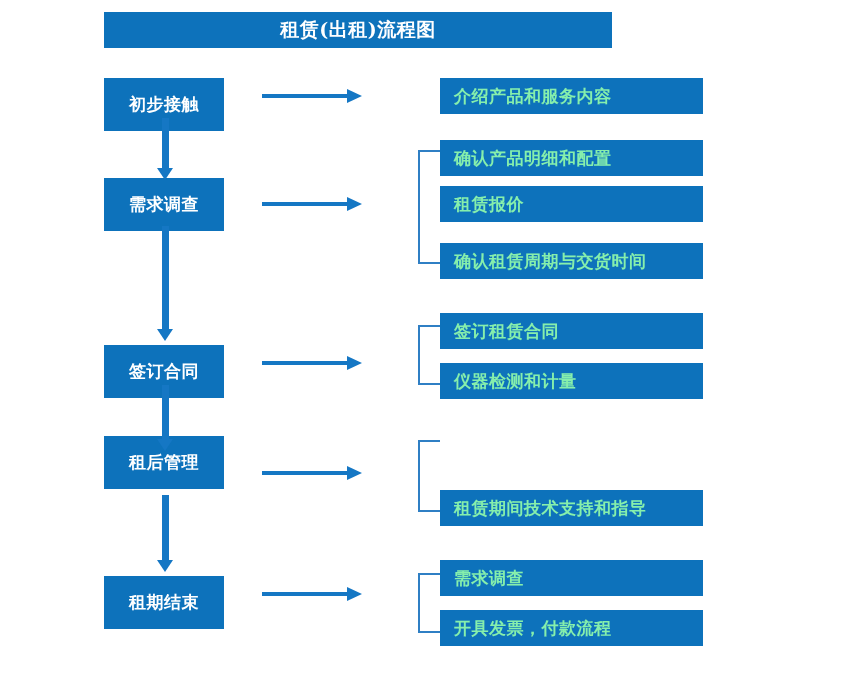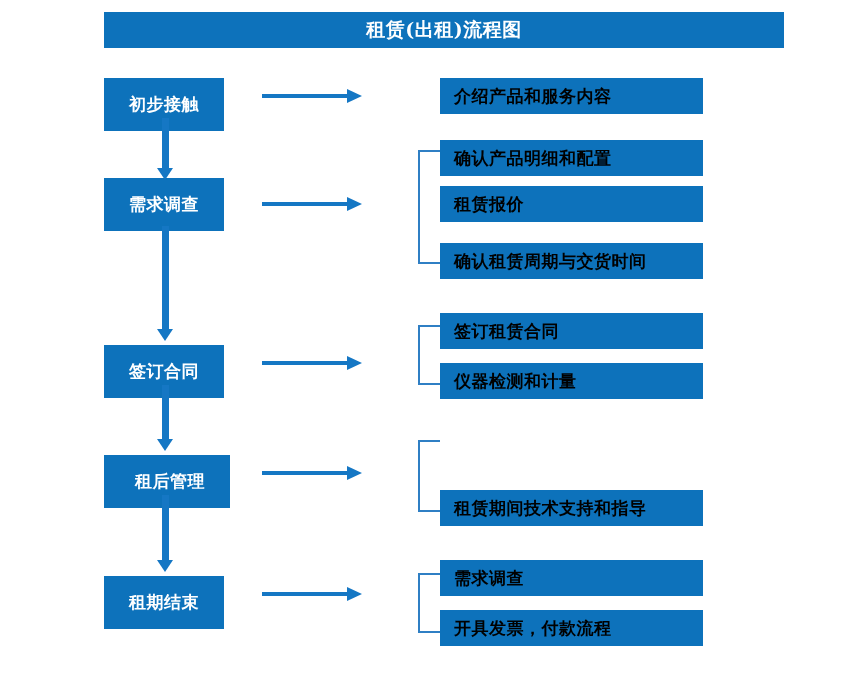--- a/index.html
+++ b/index.html
@@ -16,21 +16,21 @@
     height: 688px;
     background: #ffffff;
     overflow: hidden;
   }
 
   
   .title-bar {
     position: absolute;
     left: 104px;
     top: 12px;
-    width: 680px;
+    width: 508px;
     height: 36px;
     background: #0d72bb;
     color: #ffffff;
     display: flex;
     align-items: center;
     justify-content: center;
     font-size: 19px;
     font-weight: bold;
     font-family: "DejaVu Serif", "Liberation Serif", serif;
     letter-spacing: 0.5px;
@@ -53,21 +53,21 @@
     letter-spacing: 0.5px;
   }
 
   
   .detail-box {
     position: absolute;
     left: 440px;
     width: 263px;
     height: 36px;
     background: #0d72bb;
-    color: #000000;
+    color: #86efac;
     display: flex;
     align-items: center;
     justify-content: flex-start;
     padding-left: 14px;
     box-sizing: border-box;
     font-size: 17px;
     font-weight: bold;
     font-family: "DejaVu Serif", "Liberation Serif", serif;
     letter-spacing: 0.5px;
   }
@@ -135,21 +135,21 @@
 </head>
 <body>
 
 <div id="canvas">
 
   <div class="title-bar">租赁(出租)流程图</div>
 
   <div class="stage-box" style="top:78px;">初步接触</div>
   <div class="stage-box" style="top:178px;">需求调查</div>
   <div class="stage-box" style="top:345px;">签订合同</div>
-  <div class="stage-box" style="top:455px;padding-left:6px;">租后管理</div>
+  <div class="stage-box" style="top:436px;">租后管理</div>
   <div class="stage-box" style="top:576px;">租期结束</div>
 
   <div class="v-arrow" style="top:118px; height:62px;">
     <div class="shaft" style="height:50px;"></div>
     <div class="head" style="top:50px;"></div>
   </div>
   <div class="v-arrow" style="top:226px; height:115px;">
     <div class="shaft" style="height:103px;"></div>
     <div class="head" style="top:103px;"></div>
   </div>

